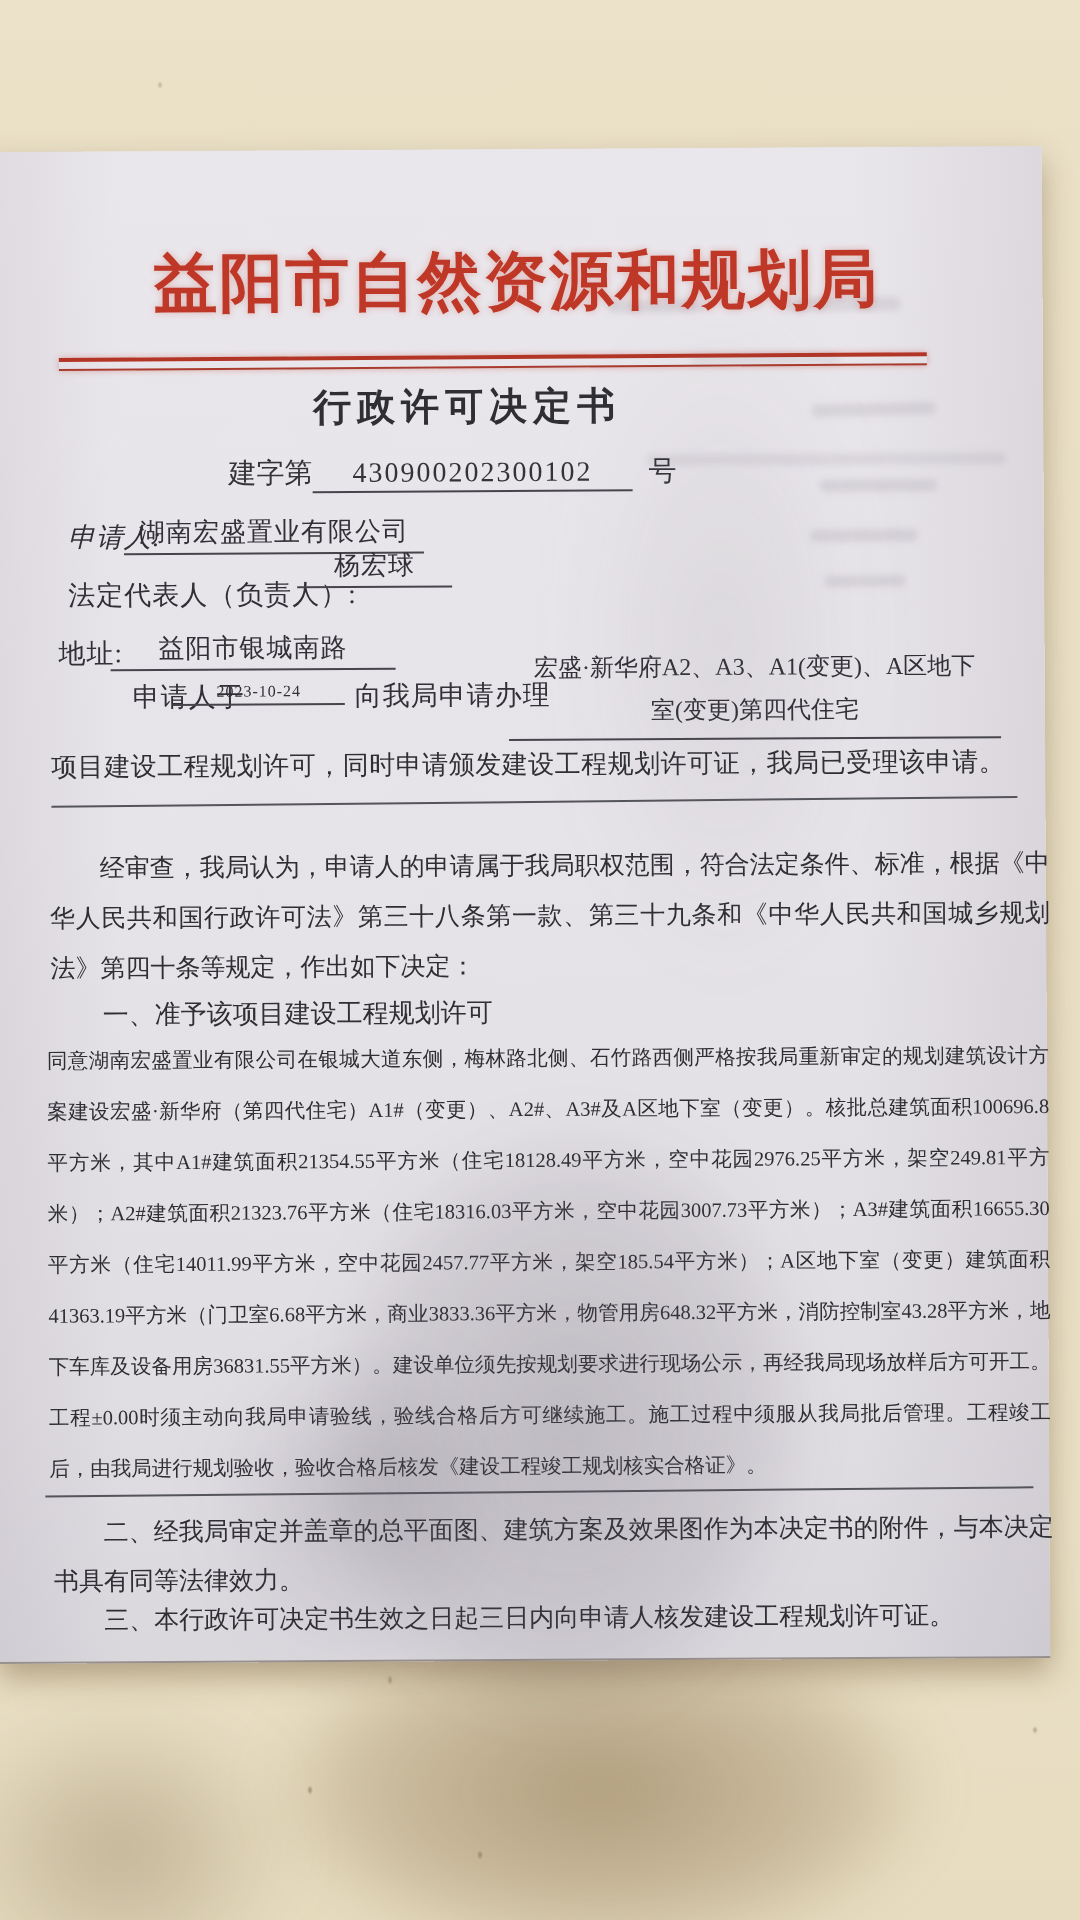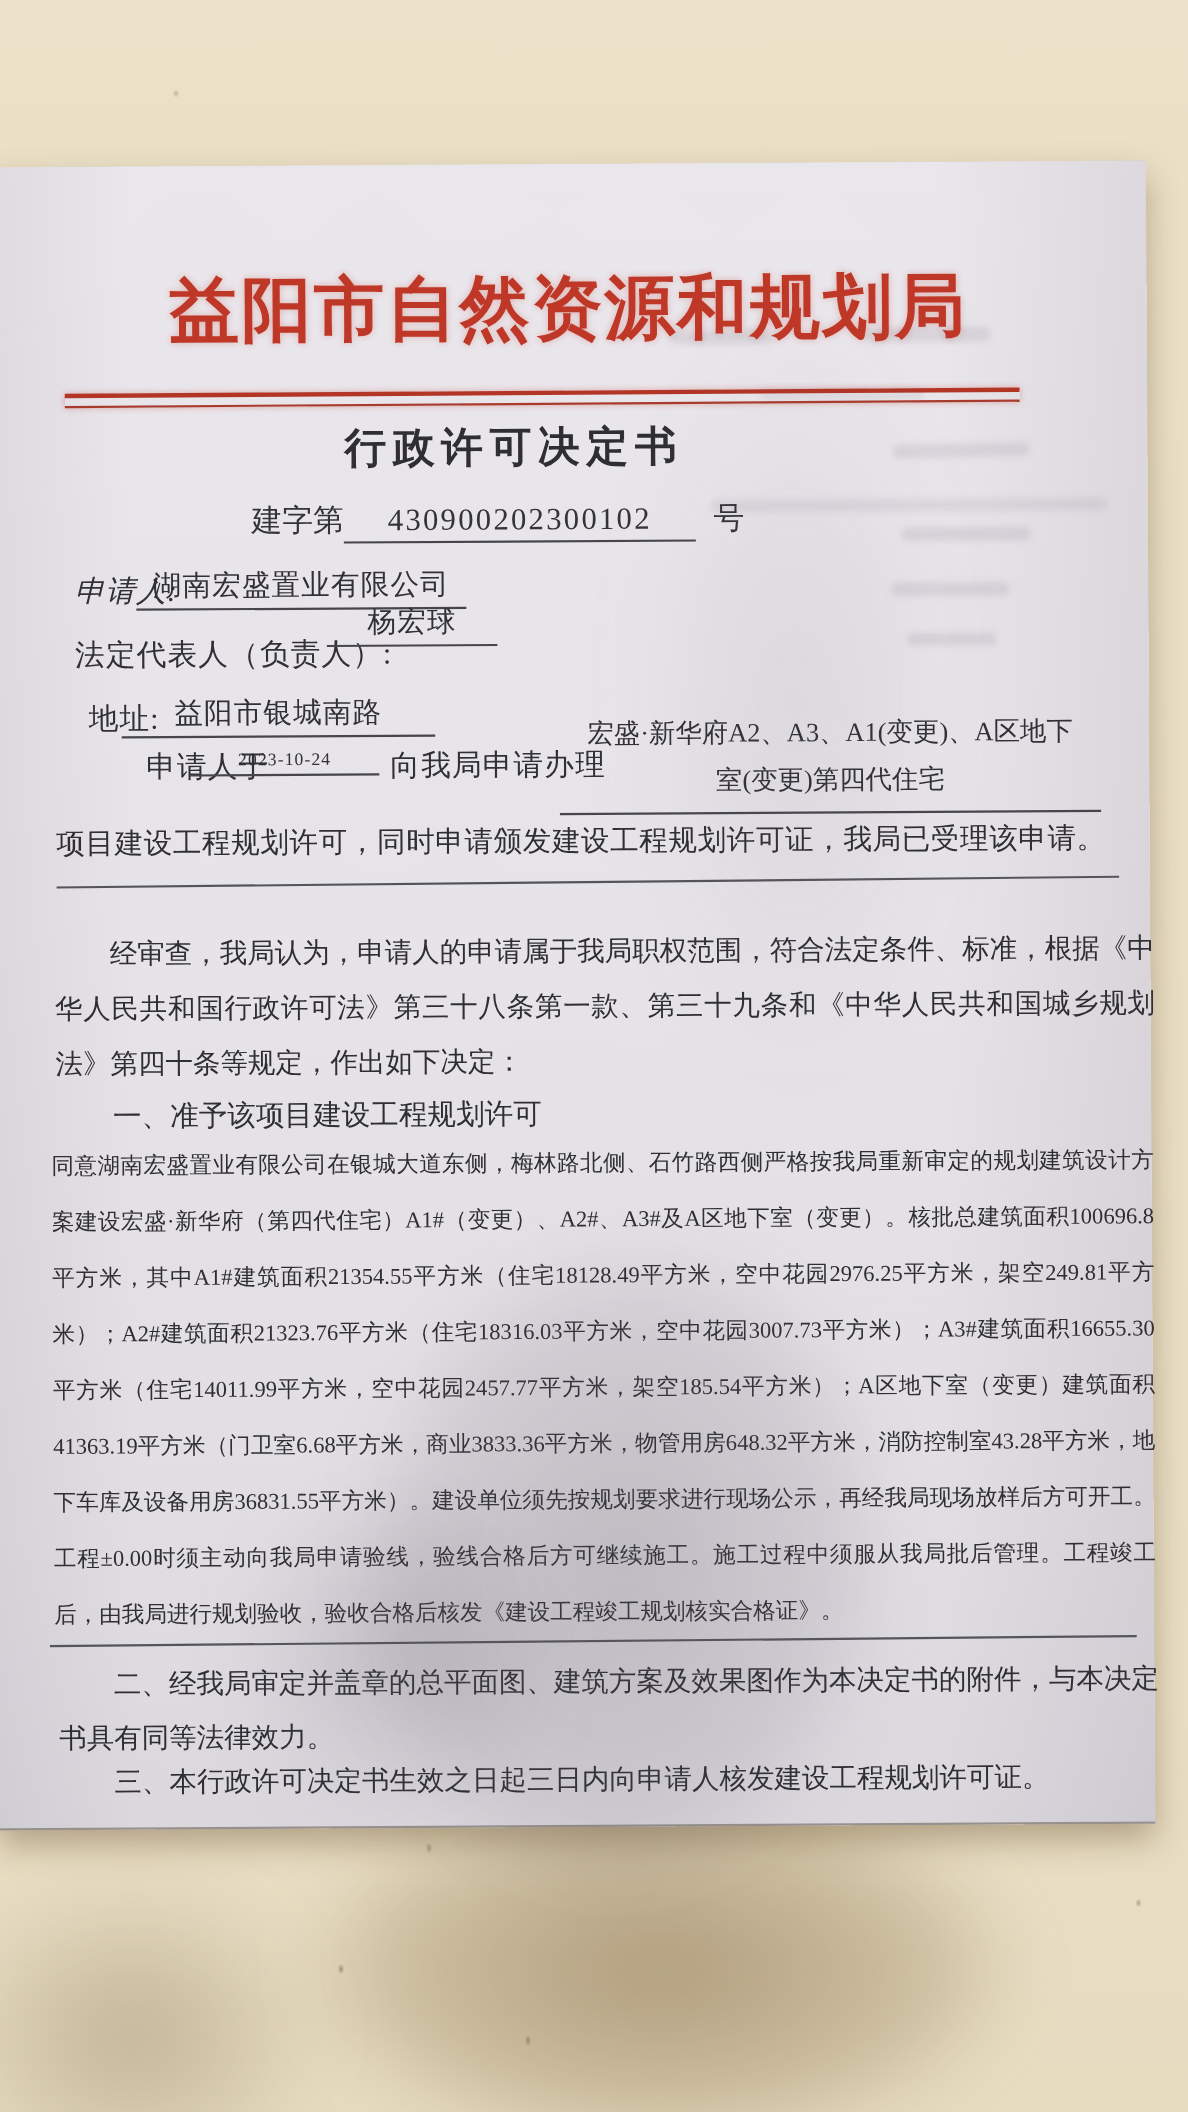--- a/index.html
+++ b/index.html
@@ -47,21 +47,21 @@
   .docno{position:absolute;top:304px;left:0;width:100%;text-align:center;
     transform:translateX(-65px);font-size:28px;color:#333338;}
   .docno .num{display:inline-block;min-width:300px;border-bottom:2px solid #45454b;
     padding:0 10px 2px 10px;letter-spacing:2px;}
   .docno .suffix{margin-left:16px;}
   .lbl{position:absolute;font-size:27px;color:#303036;letter-spacing:1px;}
   .uval{position:absolute;border-bottom:2px solid #45454b;text-align:center;
     font-size:26px;color:#303036;padding-bottom:3px;letter-spacing:1px;}
   .l-applicant{left:76px;top:368px;font-style:italic;}   .v-applicant{left:132px;top:364px;width:300px;}
   .l-legal{left:76px;top:426px;}       .v-legal{left:305px;top:398px;width:155px;}
-  .l-address{left:88px;top:484px;}     .v-address{left:118px;top:480px;width:285px;}
+  .l-address{left:66px;top:484px;}     .v-address{left:118px;top:480px;width:285px;}
   .l-applyon{left:104px;top:528px;margin-left:36px;}
   .v-date{left:180px;top:532px;width:172px;font-size:16px;}
   .l-applymid{left:362px;top:528px;}
   .v-project{position:absolute;left:516px;top:498px;width:492px;text-align:center;
     font-size:24px;line-height:43px;color:#303036;border-bottom:2px solid #45454b;padding-bottom:6px;}
   .tail{position:absolute;left:58px;top:598px;width:995px;font-size:26px;
     letter-spacing:0.5px;color:#2e2e33;}
   .divider{position:absolute;height:0;border-top:2px solid #54545b;}
   .div1{left:58px;top:652px;width:966px;transform:rotate(-0.25deg);}
   .div2{left:48px;top:1342px;width:988px;transform:rotate(-0.2deg);}

